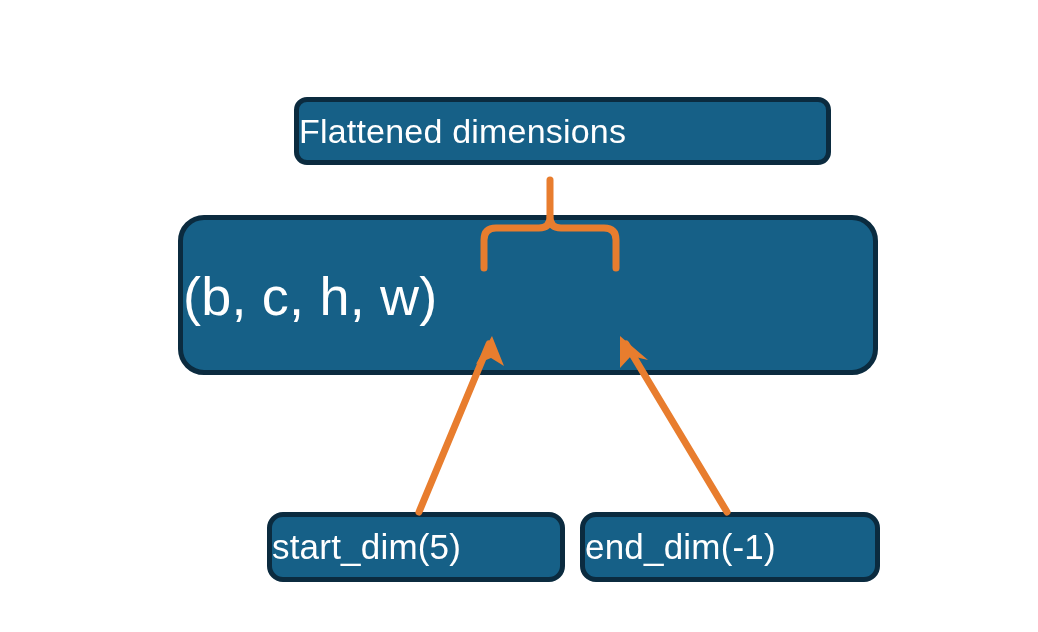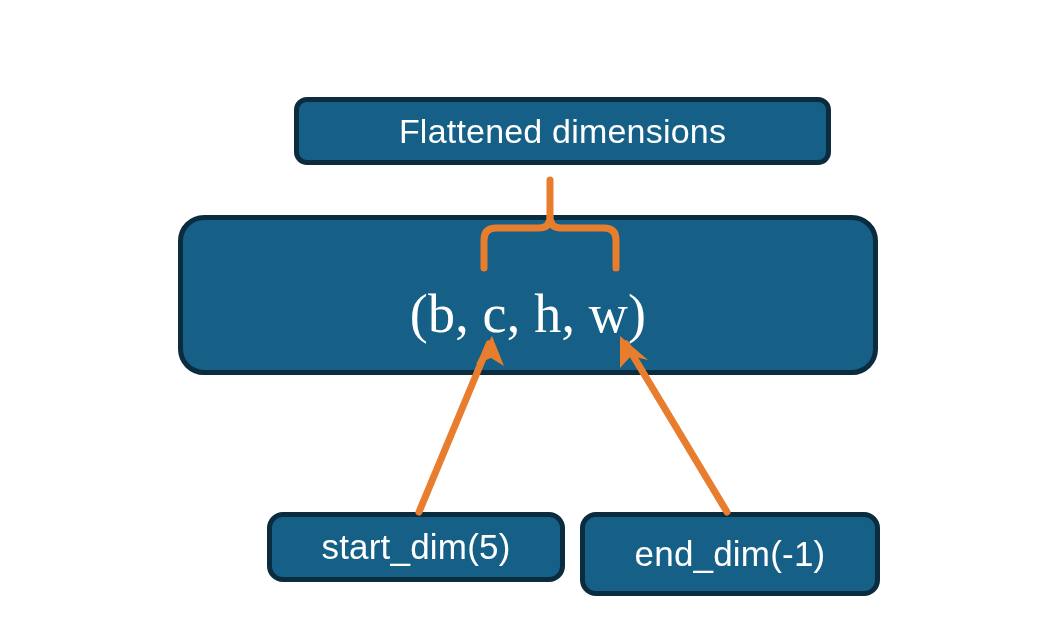--- a/index.html
+++ b/index.html
@@ -24,21 +24,20 @@
   }
 
   .node {
     position: absolute;
     box-sizing: border-box;
     background: #166087;
     border: 5px solid #0b2b3f;
     border-radius: 14px;
     display: flex;
     align-items: center;
-    justify-content: center;
     color: #ffffff;
     font-family: "Liberation Sans", sans-serif;
     font-weight: 400;
     letter-spacing: 0.2px;
     white-space: nowrap;
     z-index: 2;
   }
 
   
   #node-flattened {
@@ -55,38 +54,37 @@
     left: 178px;
     top: 215px;
     width: 700px;
     height: 160px;
     border-radius: 26px;
     font-size: 54px;
     z-index: 1;
   }
   #node-shape .node-label {
     position: relative;
-    top: 19px;
-    font-family: Liberation Serif, serif;
+    top: 1px;
   }
 
   
   #node-start-dim {
     left: 267px;
     top: 512px;
     width: 298px;
     height: 70px;
     border-radius: 16px;
     font-size: 35px;
   }
   #node-end-dim {
     left: 580px;
     top: 512px;
     width: 300px;
-    height: 84px;
+    height: 70px;
     border-radius: 16px;
     font-size: 35px;
   }
 
   .node-label {
     pointer-events: none;
   }
 
   
   #annotations {

